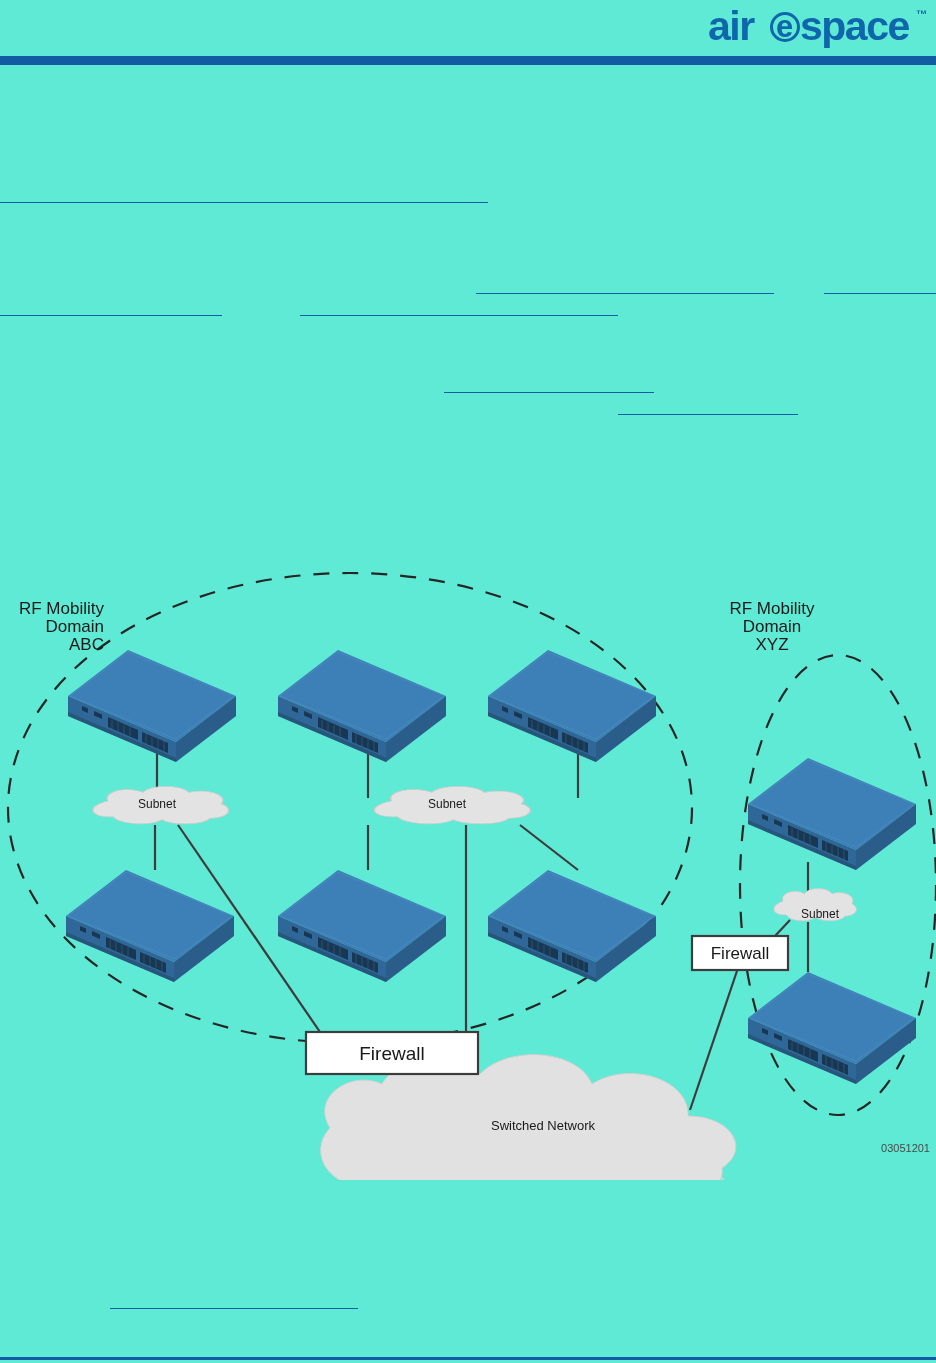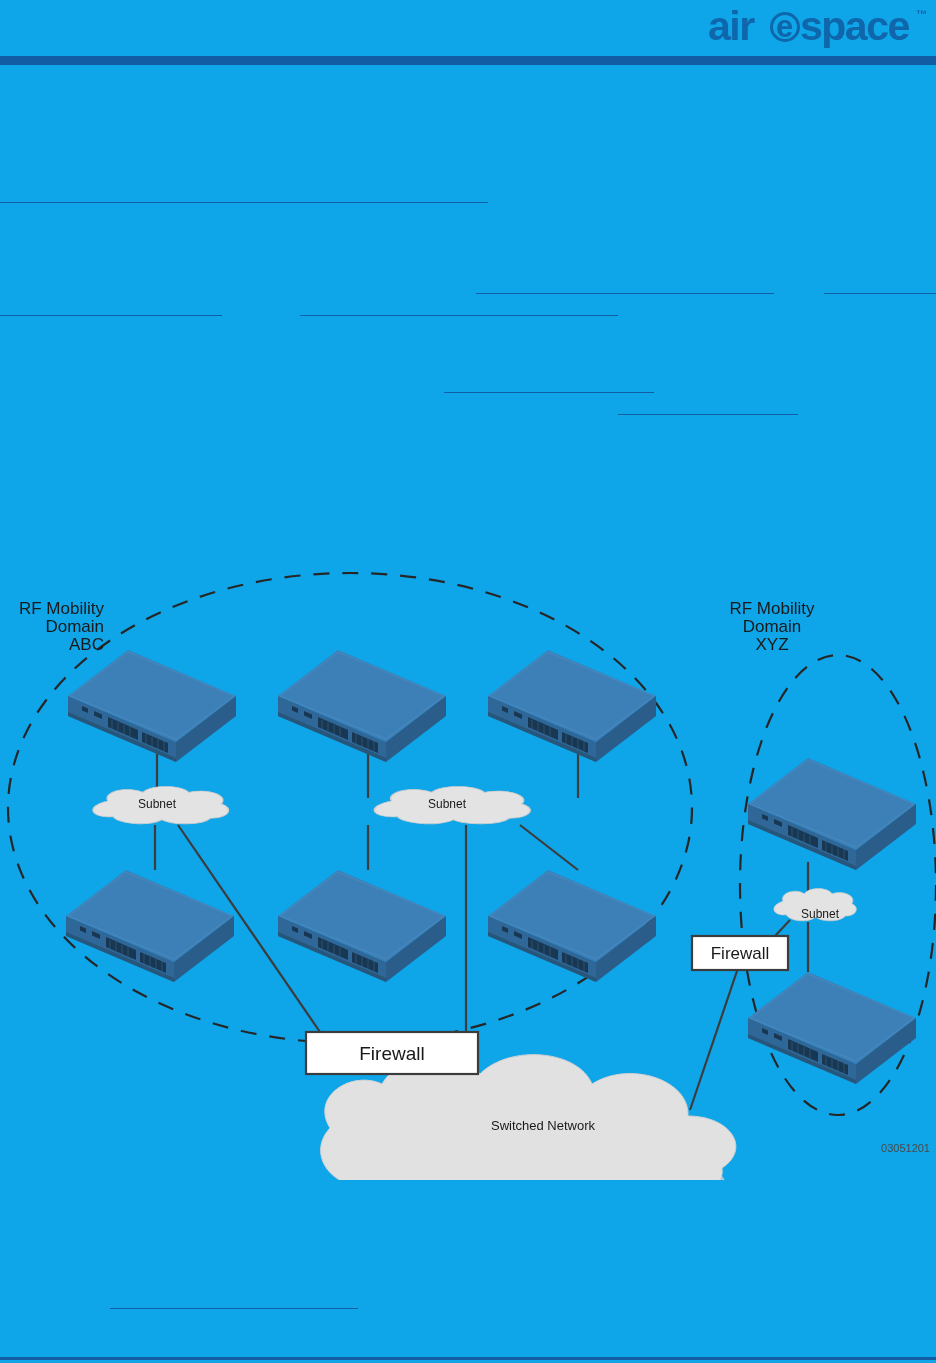--- a/index.html
+++ b/index.html
@@ -8,21 +8,21 @@
     padding: 0;
     background: #ffffff;
   }
   body {
     font-family: "Liberation Sans", sans-serif;
   }
   .page {
     position: relative;
     width: 936px;
     height: 1363px;
-    background: #0ea5e9;
+    background: #5eead4;
     overflow: hidden;
   }
 
   
   .brand-logo {
     position: absolute;
     top: 4px;
     right: 6px;
     width: 222px;
     height: 46px;

